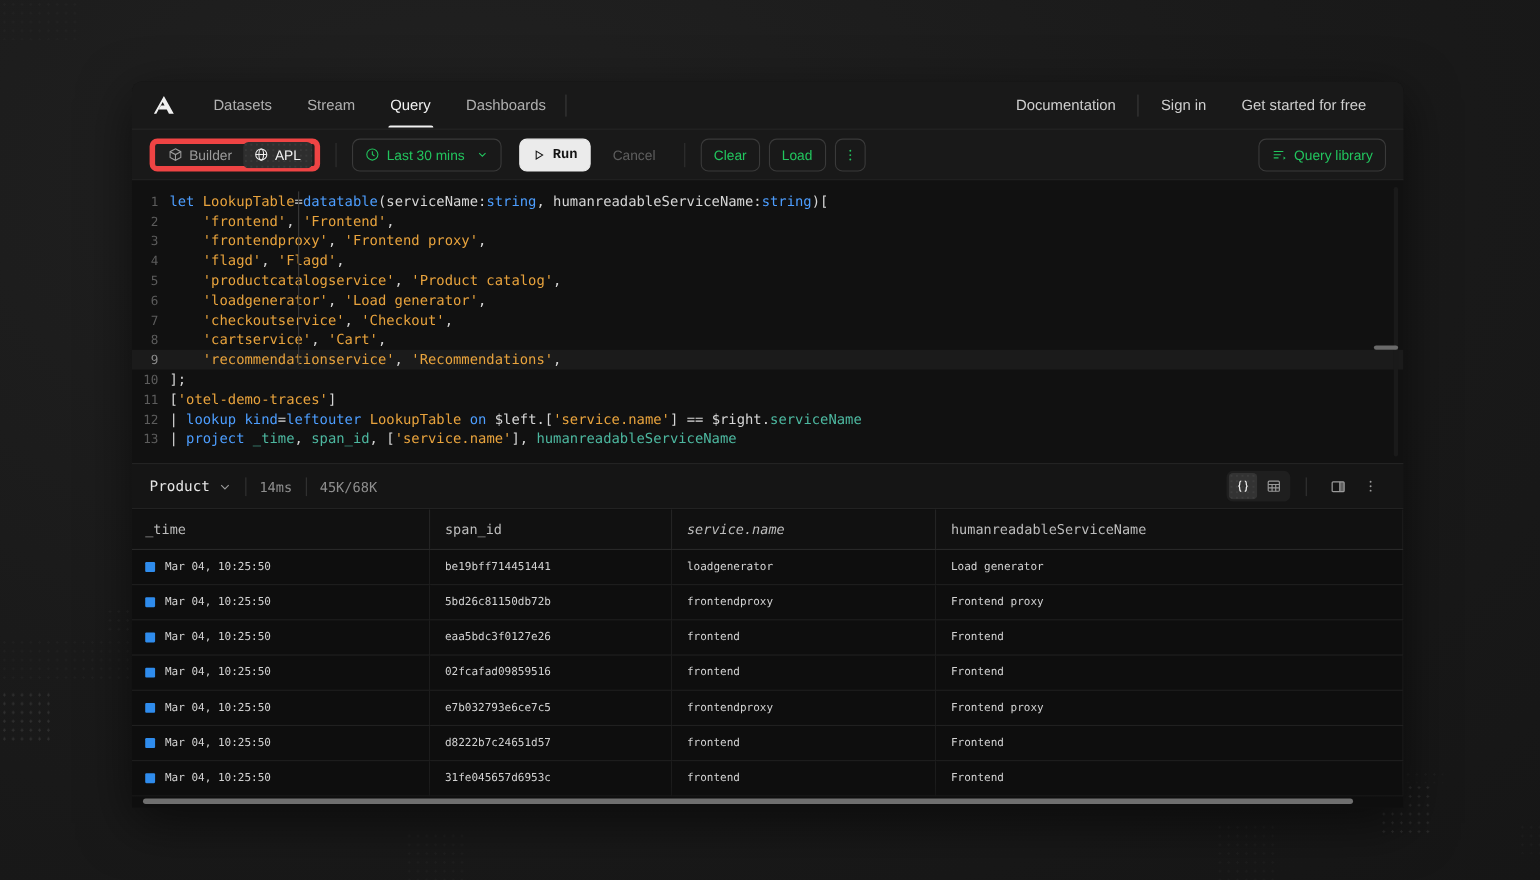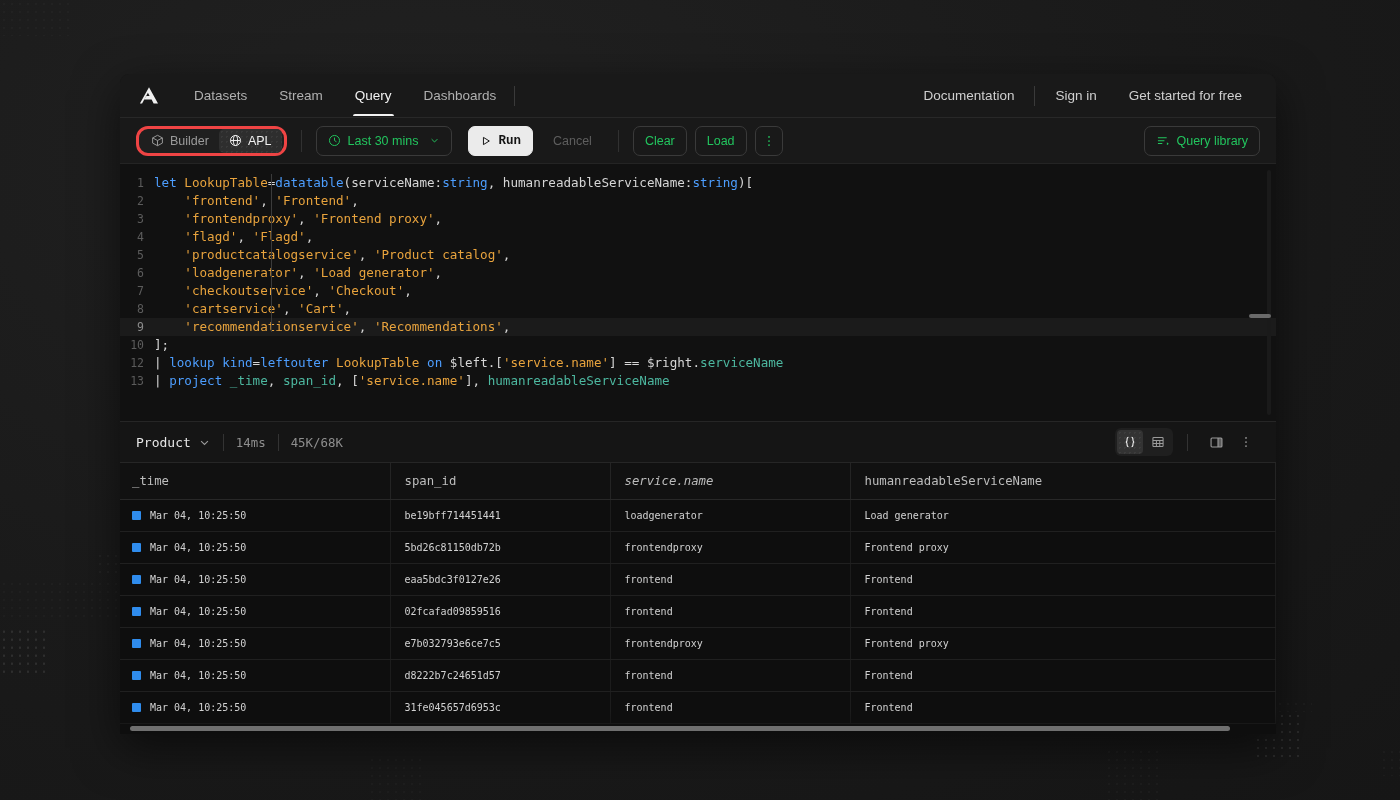--- a/index.html
+++ b/index.html
@@ -70,22 +70,22 @@
     height: 46px;
     display: flex; align-items: center;
     padding: 0 16px;
     gap: 8px;
     border-bottom: 1px solid #242424;
     background: #191919;
   }
   .seg-group {
     display: flex; align-items: center;
     background: #1f1f1f;
-    border: 3px solid #ef4444;
-    border-radius: 12px;
+    border: 5px solid #ef4444;
+    border-radius: 7px;
     padding: 2px;
     height: 30px;
   }
   .seg {
     display: flex; align-items: center; gap: 6px;
     height: 24px; padding: 0 10px;
     border-radius: 5px;
     font-size: 12.5px; color: #9b9b9b;
     cursor: pointer; white-space: nowrap;
   }
@@ -382,20 +382,24 @@
         </div>
         <div class="code-line active">
           <div class="ln">9</div>
           <div class="code-text"><span class="t-pln">    </span><span class="t-str">'recommendationservice'</span><span class="t-pln">, </span><span class="t-str">'Recommendations'</span><span class="t-pln">,</span></div>
         </div>
         <div class="code-line">
           <div class="ln">10</div>
           <div class="code-text"><span class="t-pln">];</span></div>
         </div>
         <div class="code-line">
+          <div class="ln">11</div>
+          <div class="code-text"><span class="t-pln">[</span><span class="t-str">'otel-demo-traces'</span><span class="t-pln">]</span></div>
+        </div>
+        <div class="code-line">
           <div class="ln">12</div>
           <div class="code-text"><span class="t-pln">| </span><span class="t-kw">lookup</span><span class="t-pln"> </span><span class="t-kw">kind</span><span class="t-pln">=</span><span class="t-kw">leftouter</span><span class="t-pln"> </span><span class="t-ident">LookupTable</span><span class="t-pln"> </span><span class="t-kw">on</span><span class="t-pln"> $left.[</span><span class="t-str">'service.name'</span><span class="t-pln">] == $right.</span><span class="t-col">serviceName</span></div>
         </div>
         <div class="code-line">
           <div class="ln">13</div>
           <div class="code-text"><span class="t-pln">| </span><span class="t-kw">project</span><span class="t-pln"> </span><span class="t-col">_time</span><span class="t-pln">, </span><span class="t-col">span_id</span><span class="t-pln">, [</span><span class="t-str">'service.name'</span><span class="t-pln">], </span><span class="t-col">humanreadableServiceName</span></div>
         </div>
       </div>
     <div id="ed-guide-v"></div>
     <div id="ed-scroll-track"></div>

